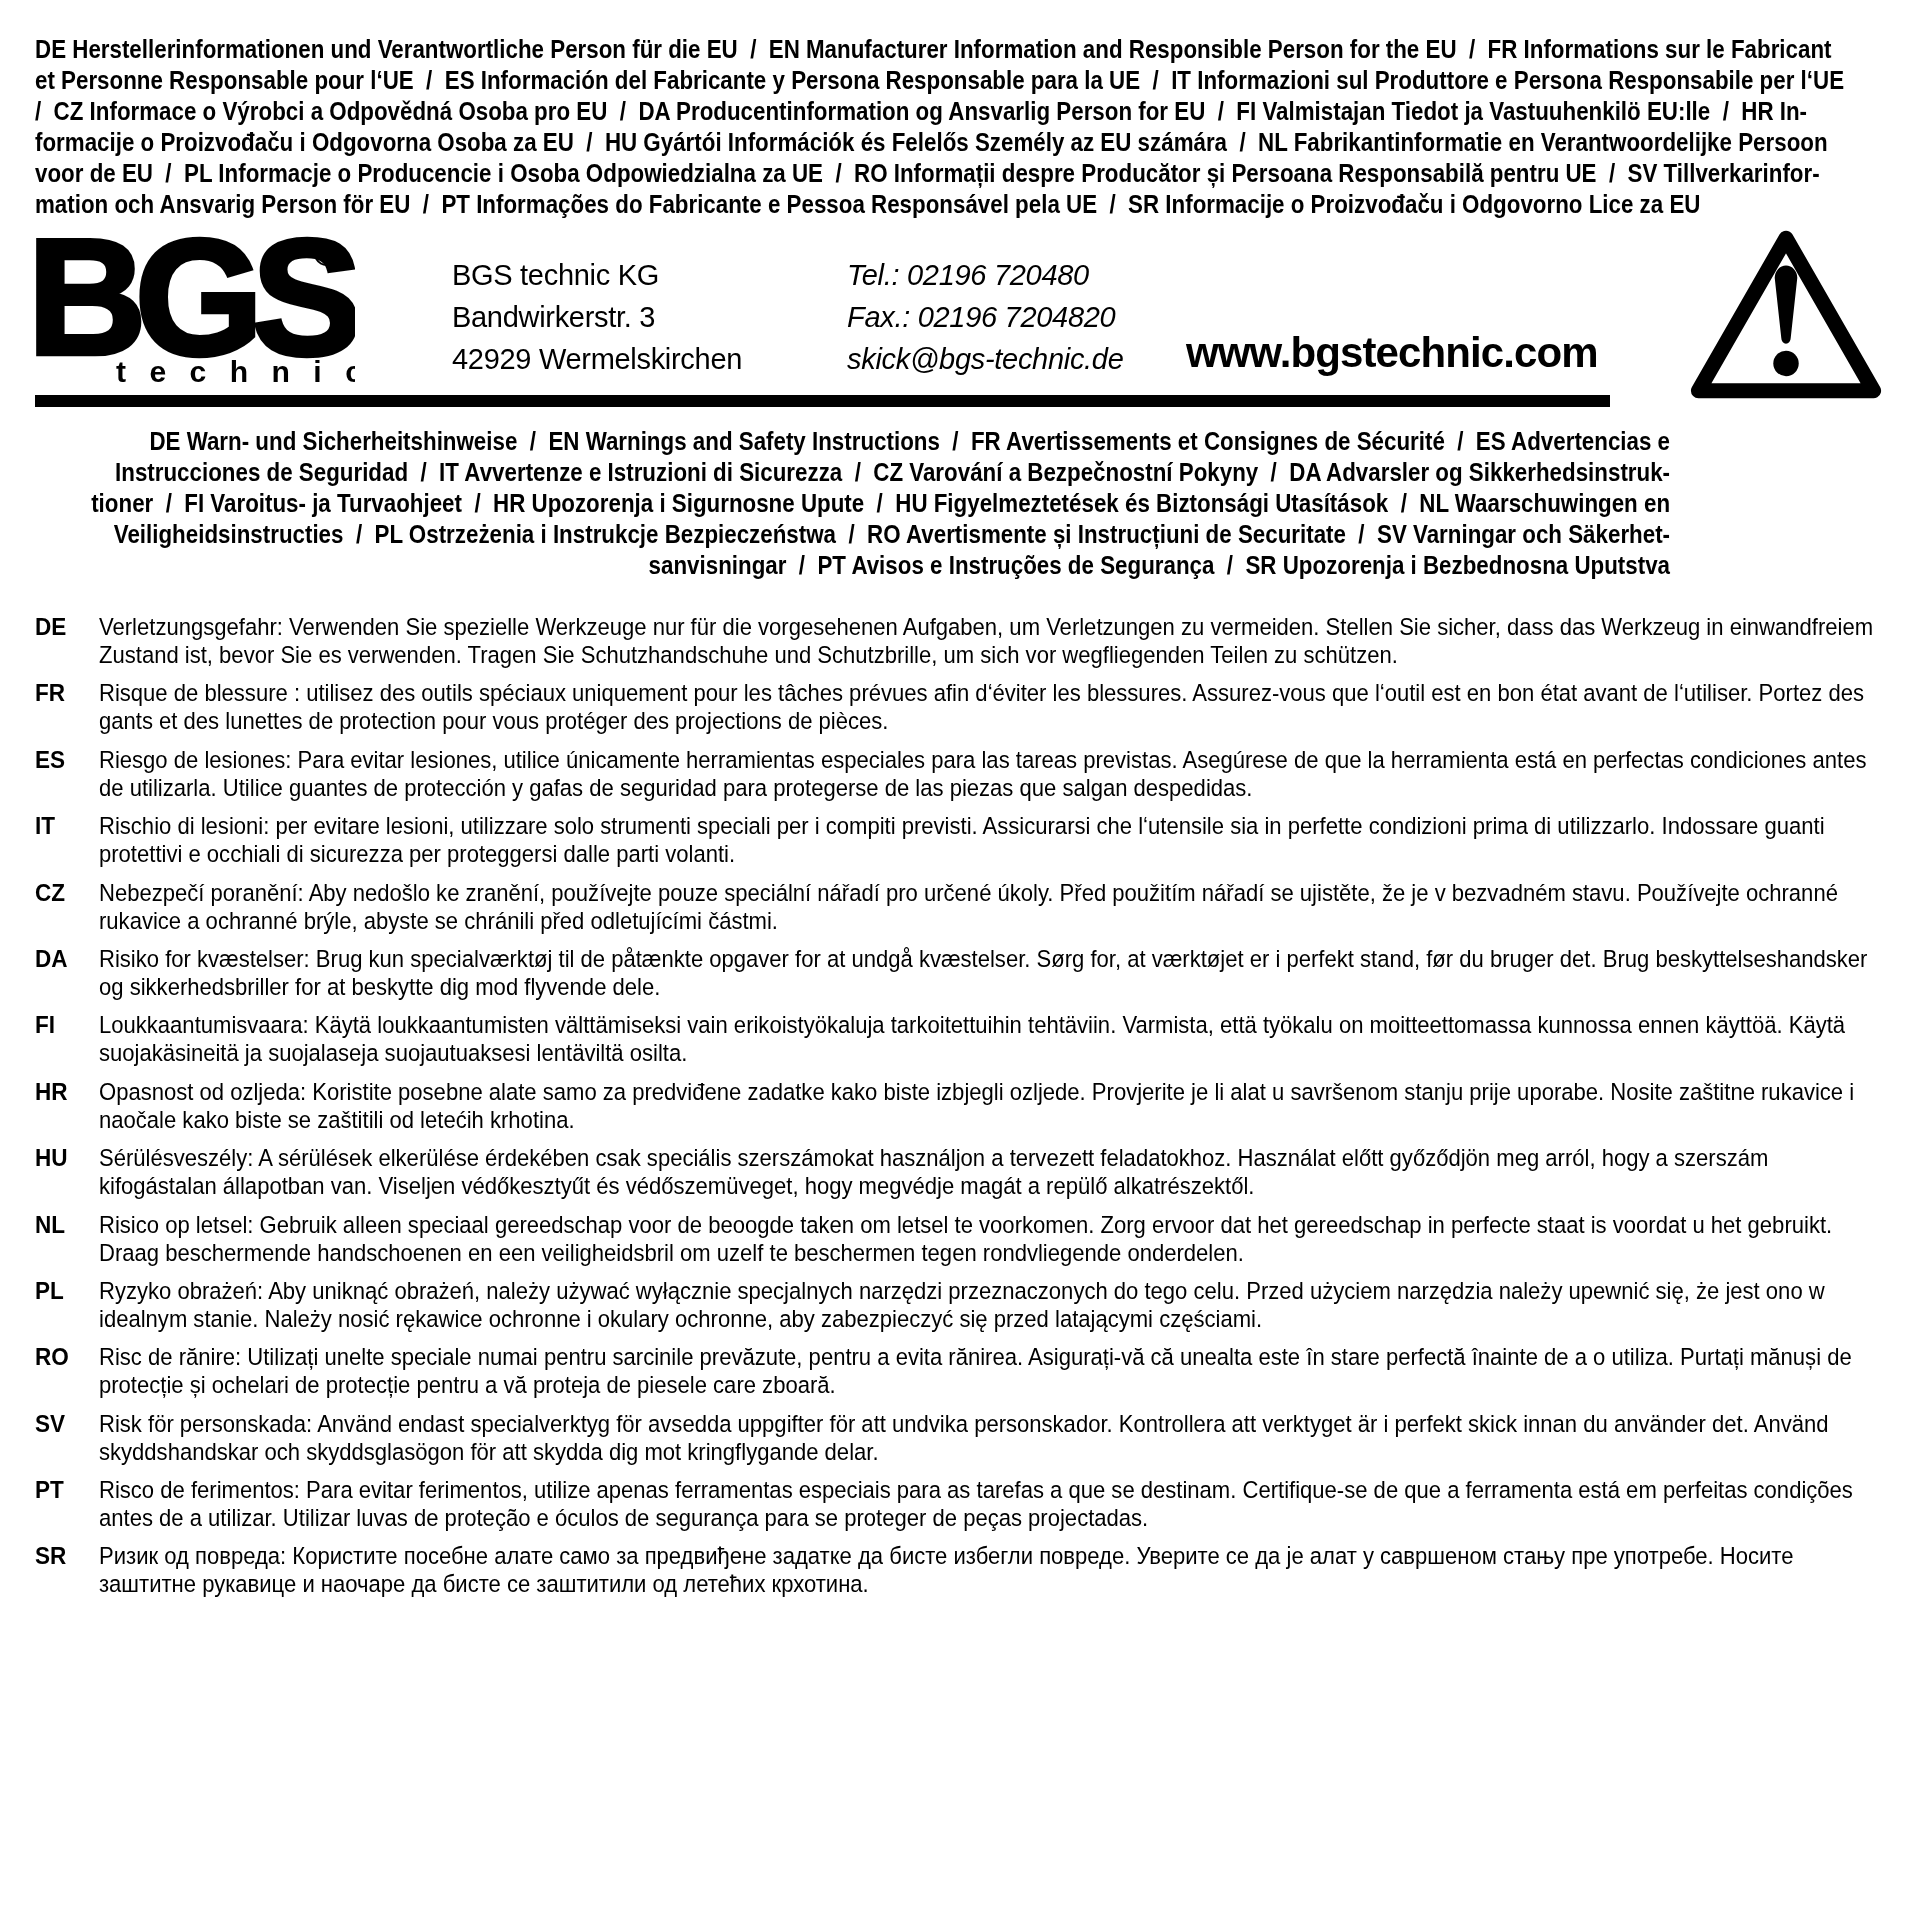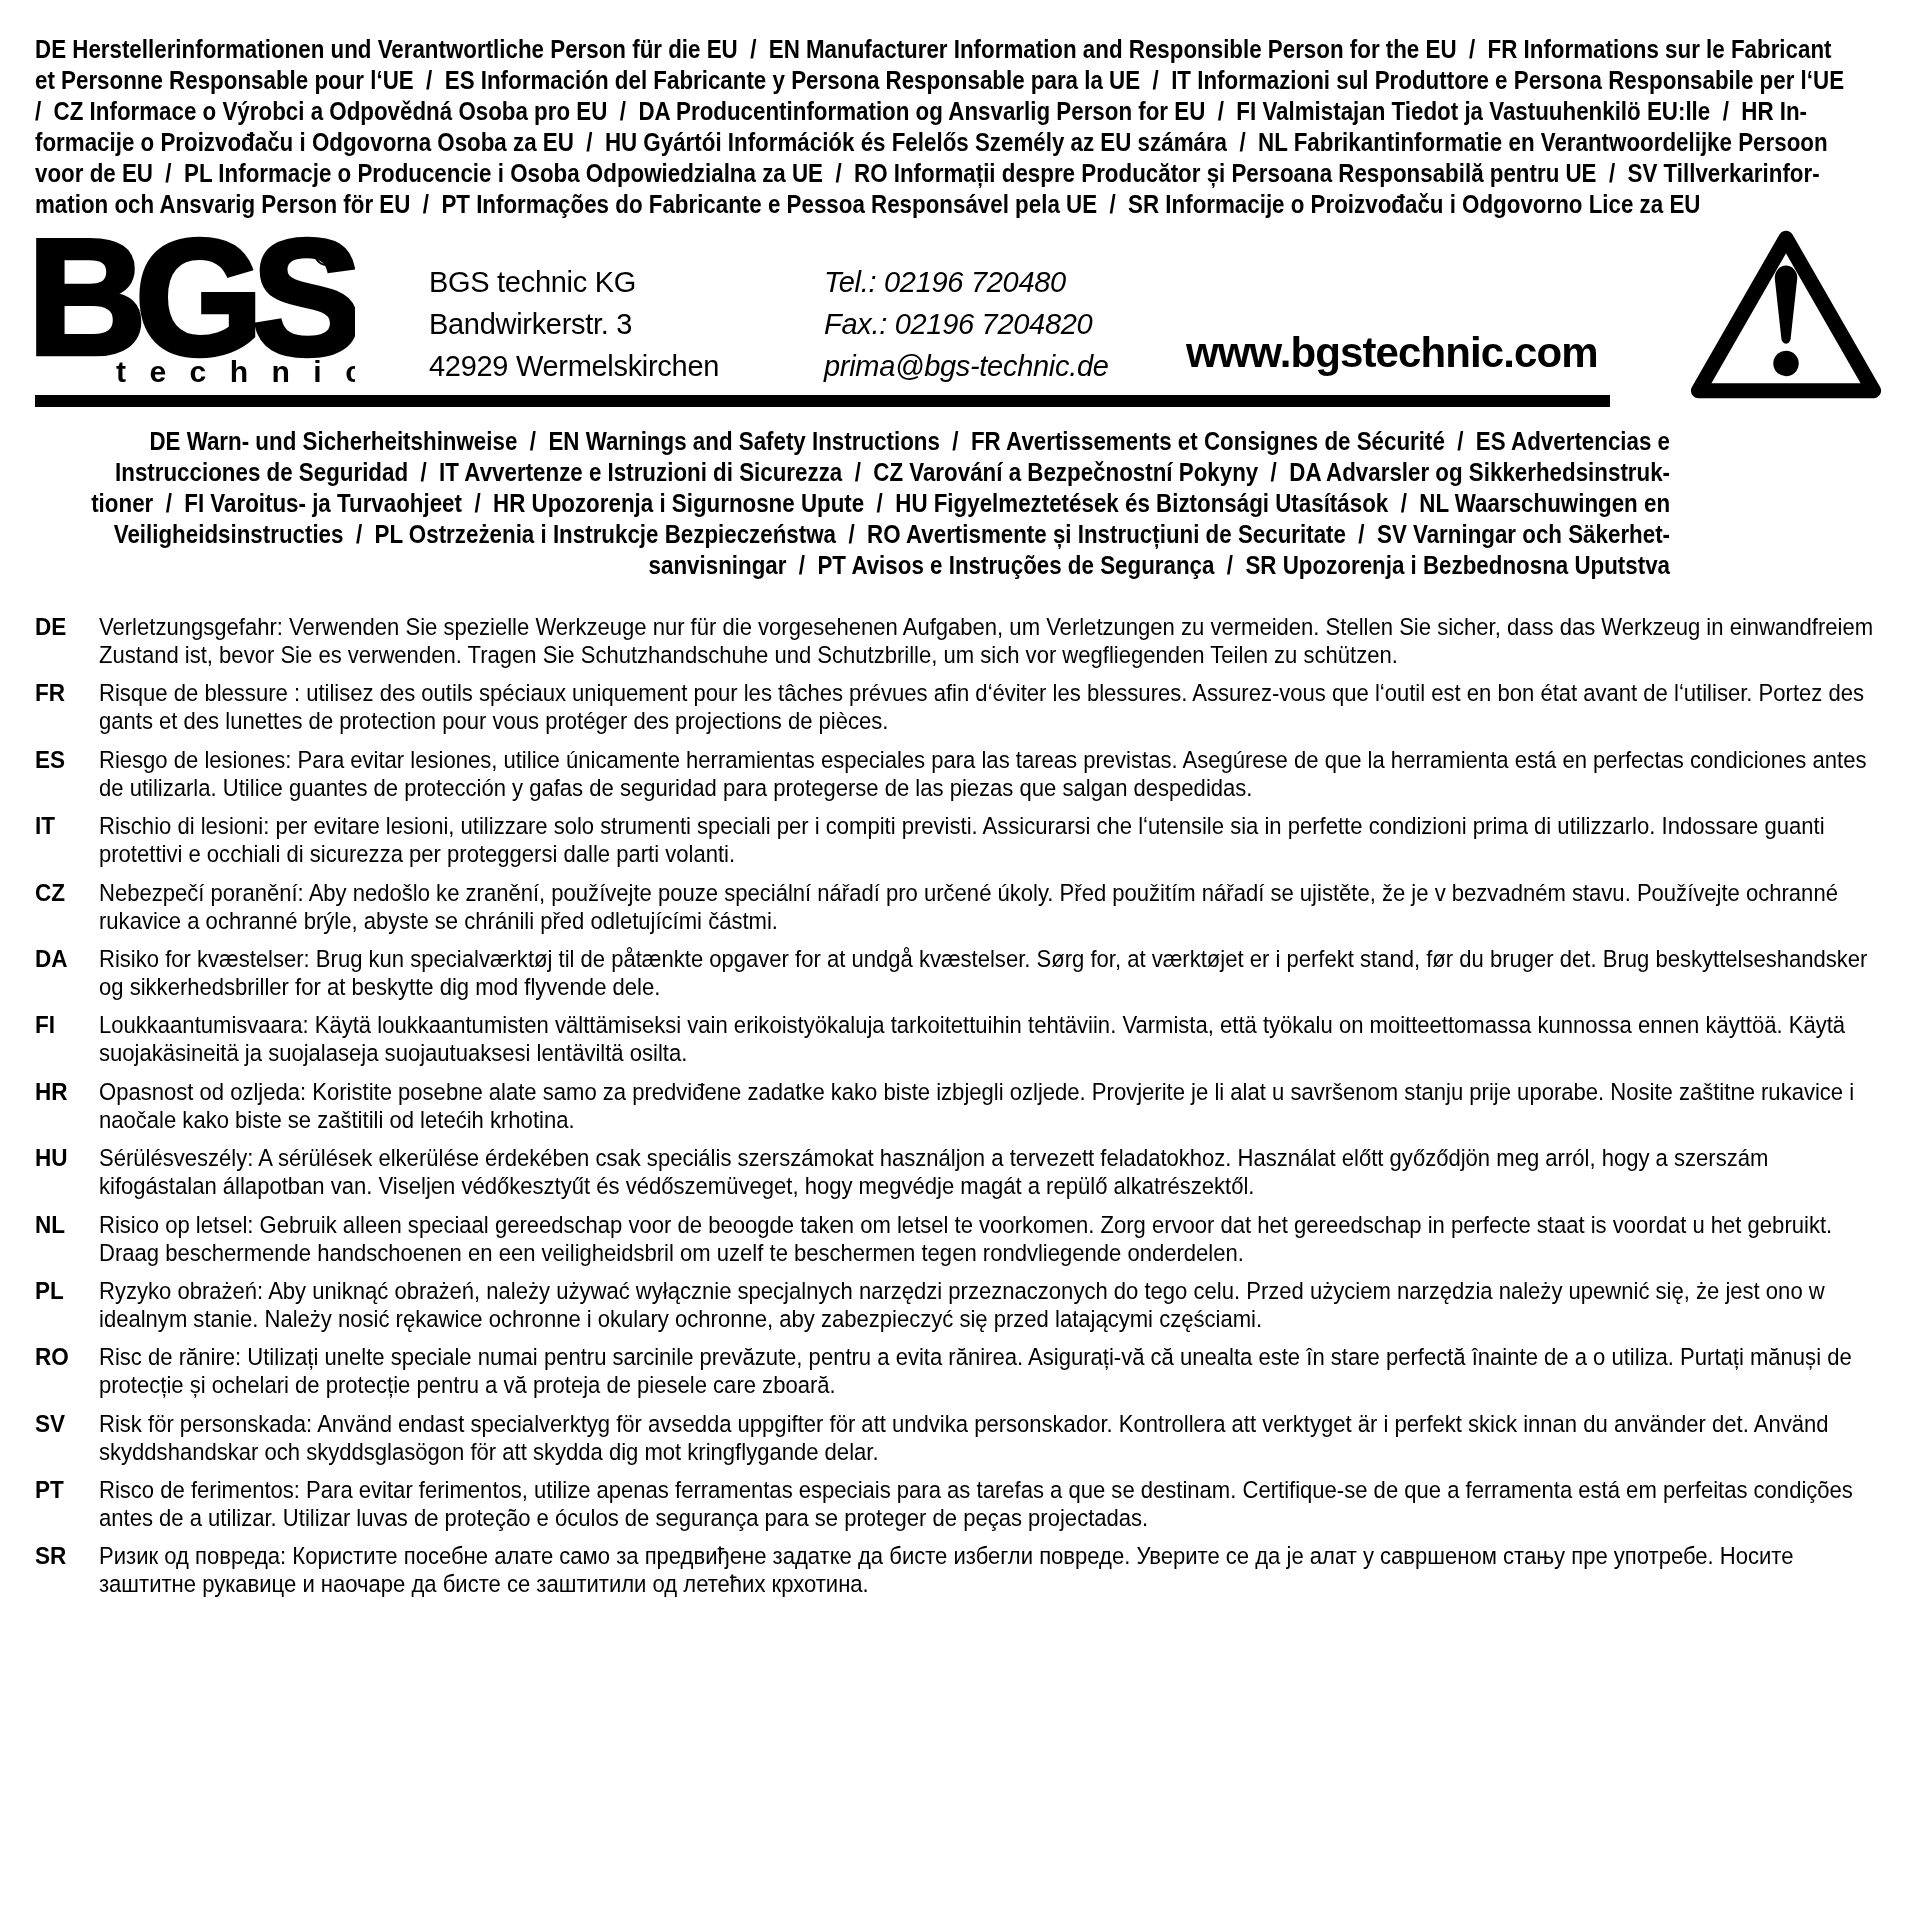--- a/index.html
+++ b/index.html
@@ -20,22 +20,22 @@
   .hdr .line {
     white-space: pre;
     transform: scaleX(0.88);
     transform-origin: 0 50%;
   }
   
   .brand-row { position: relative; height: 171px; margin-top: 3.8px; }
   .logo-box { position: absolute; left: 0; top: 1.9px; width: 320px; height: 160px; }
   .logo-box svg text { font-family: "Liberation Sans", "DejaVu Sans", sans-serif; }
   .addr, .contact {
-    position: absolute; top: 37px;
-    font-size: 29px; line-height: 42px; letter-spacing: -0.3px;
+    position: absolute; top: 30px;
+    font-size: 29px; line-height: 42px; letter-spacing: -0.3px; margin-left: 23px;
   }
   .addr { left: 394px; }
   .contact { left: 789px; font-style: italic; }
   .web {
     position: absolute; left: 1151px; top: 105px;
     font-size: 42px; font-weight: bold; letter-spacing: -0.9px; white-space: nowrap; text-align: center;
   }
   .tri-box { position: absolute; left: 1651px; top: 1.9px; width: 200px; height: 177px; }
   .rule { width: 1575px; height: 12.2px; background: #000; }
   #section-header { margin-top: 19px; text-align: right; }
@@ -71,21 +71,21 @@
 
     <div class="addr" id="address">
         <div class="line">BGS technic KG</div>
         <div class="line">Bandwirkerstr. 3</div>
         <div class="line">42929 Wermelskirchen</div>
       </div>
 
     <div class="contact" id="contact">
         <div class="line">Tel.: 02196 720480</div>
         <div class="line">Fax.: 02196 7204820</div>
-        <div class="line">prima@bgs-technic.de</div>
+        <div class="line">skick@bgs-technic.de</div>
       </div>
 
     <div class="web">www.bgstechnic.com</div>
 
     <div class="tri-box">
       <svg width="200" height="177" viewBox="0 0 212 188">
         <polygon points="106,13 199,175 13,175" fill="#ffffff" stroke="#000000" stroke-width="16" stroke-linejoin="round"></polygon>
         <path d="M 94,55 a 12,13 0 0 1 24,0 l -7,64 a 5,6 0 0 1 -10,0 z" fill="#000"></path>
         <circle cx="106" cy="146" r="13.5" fill="#000"></circle>
       </svg>

